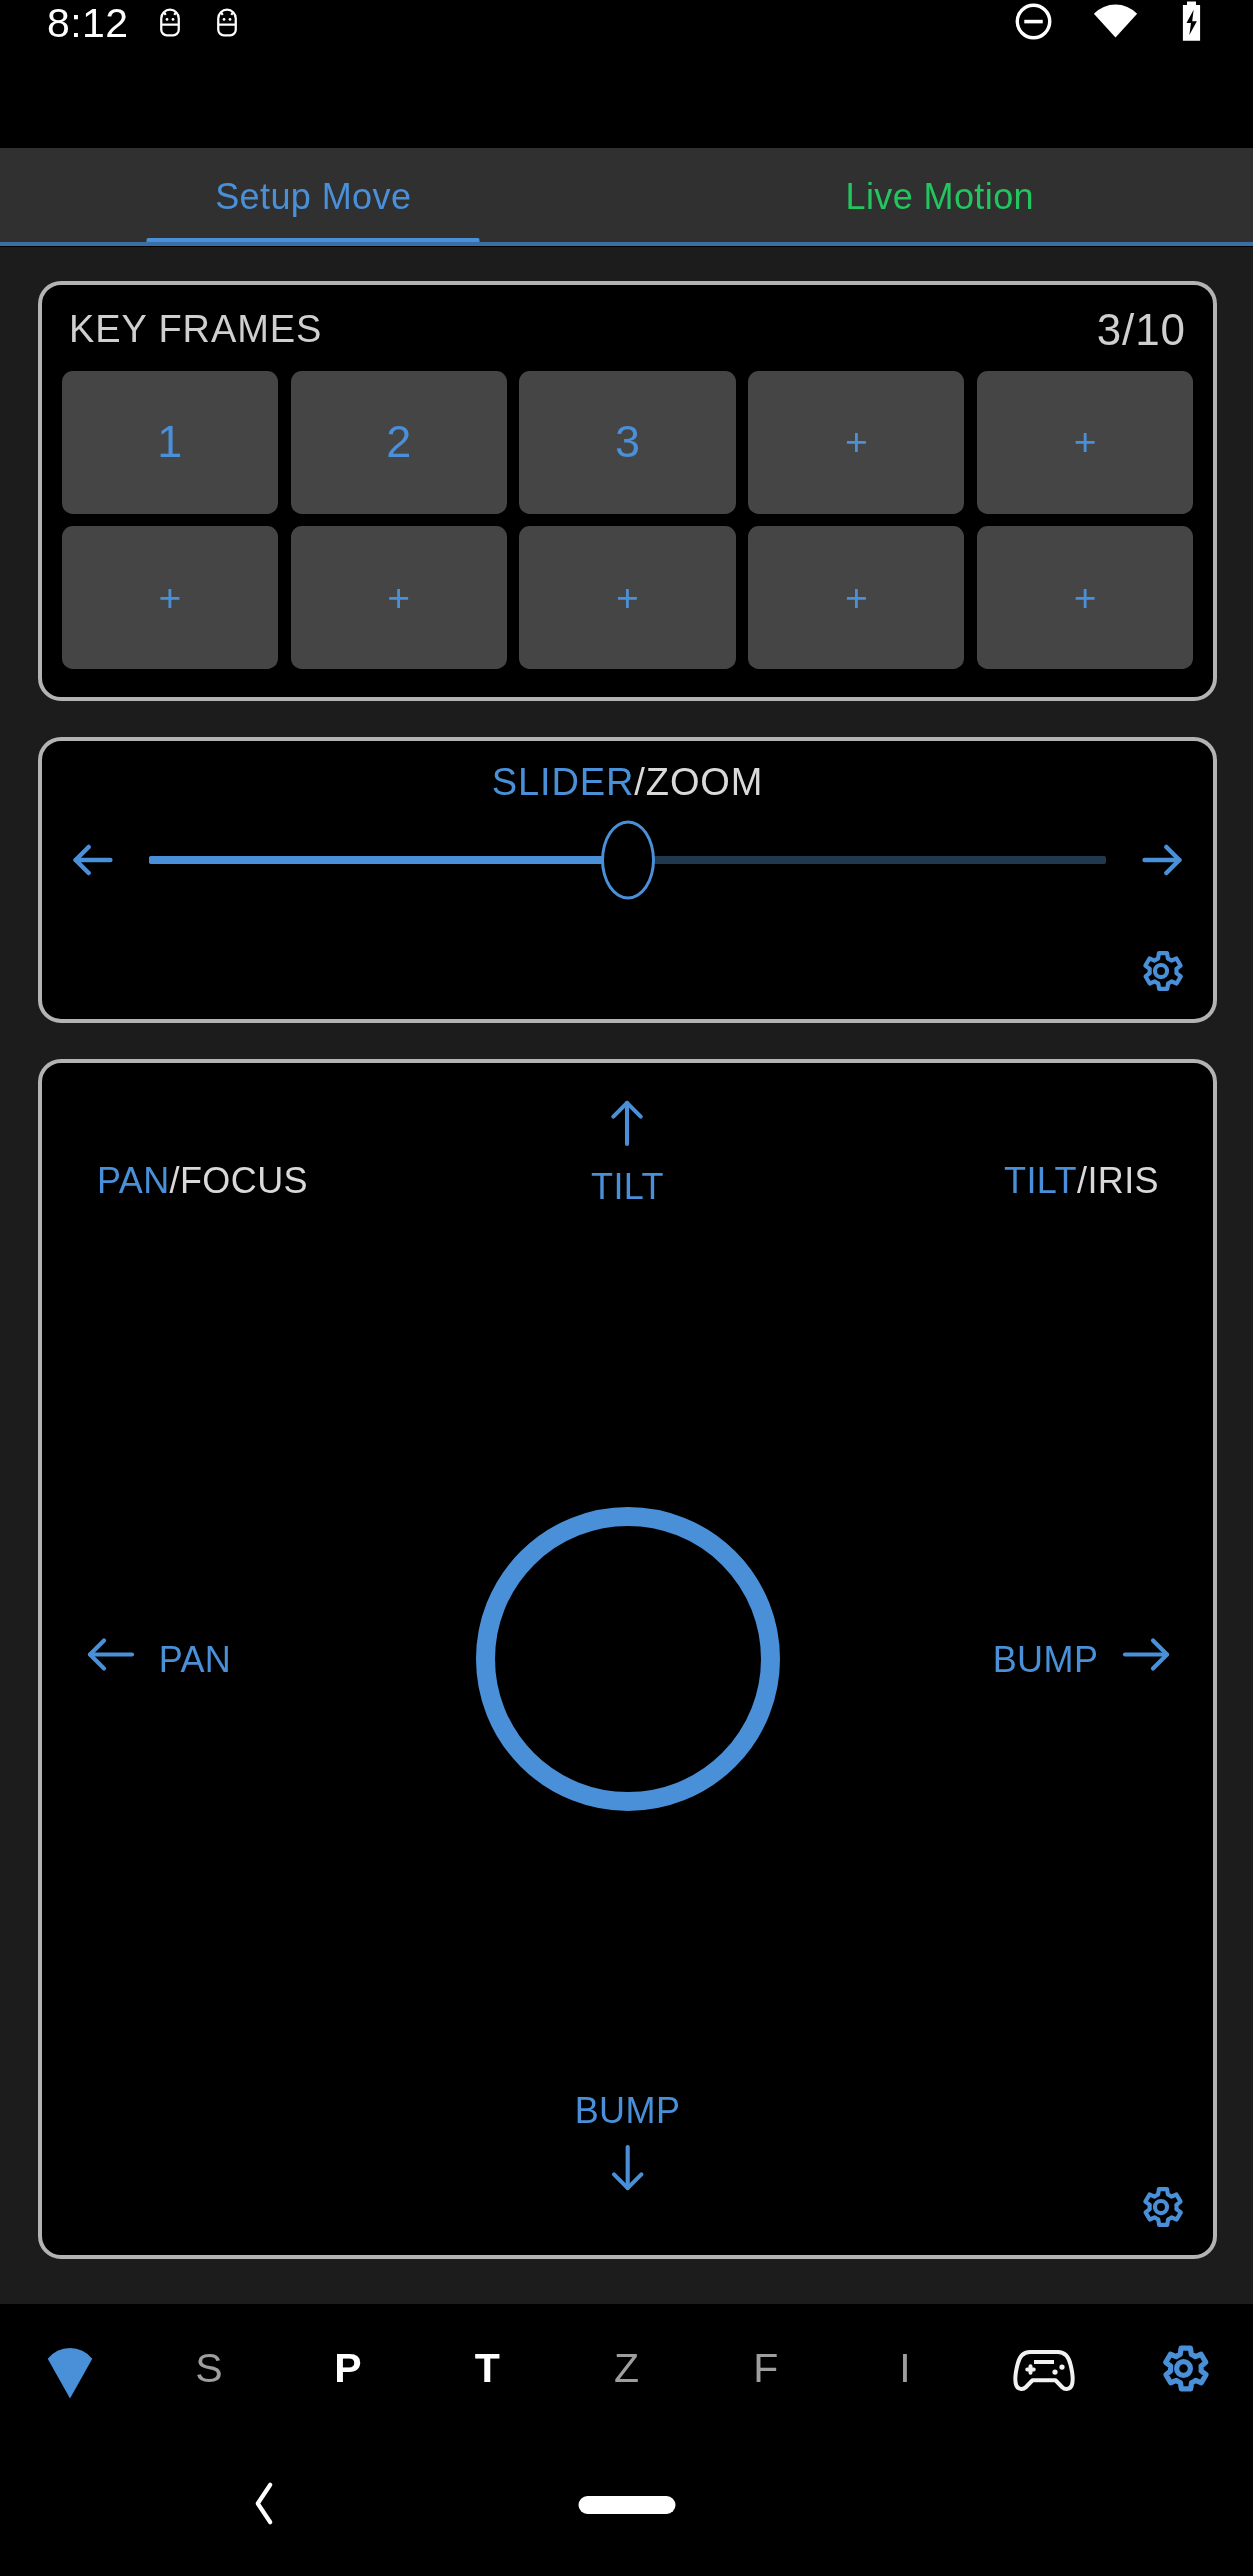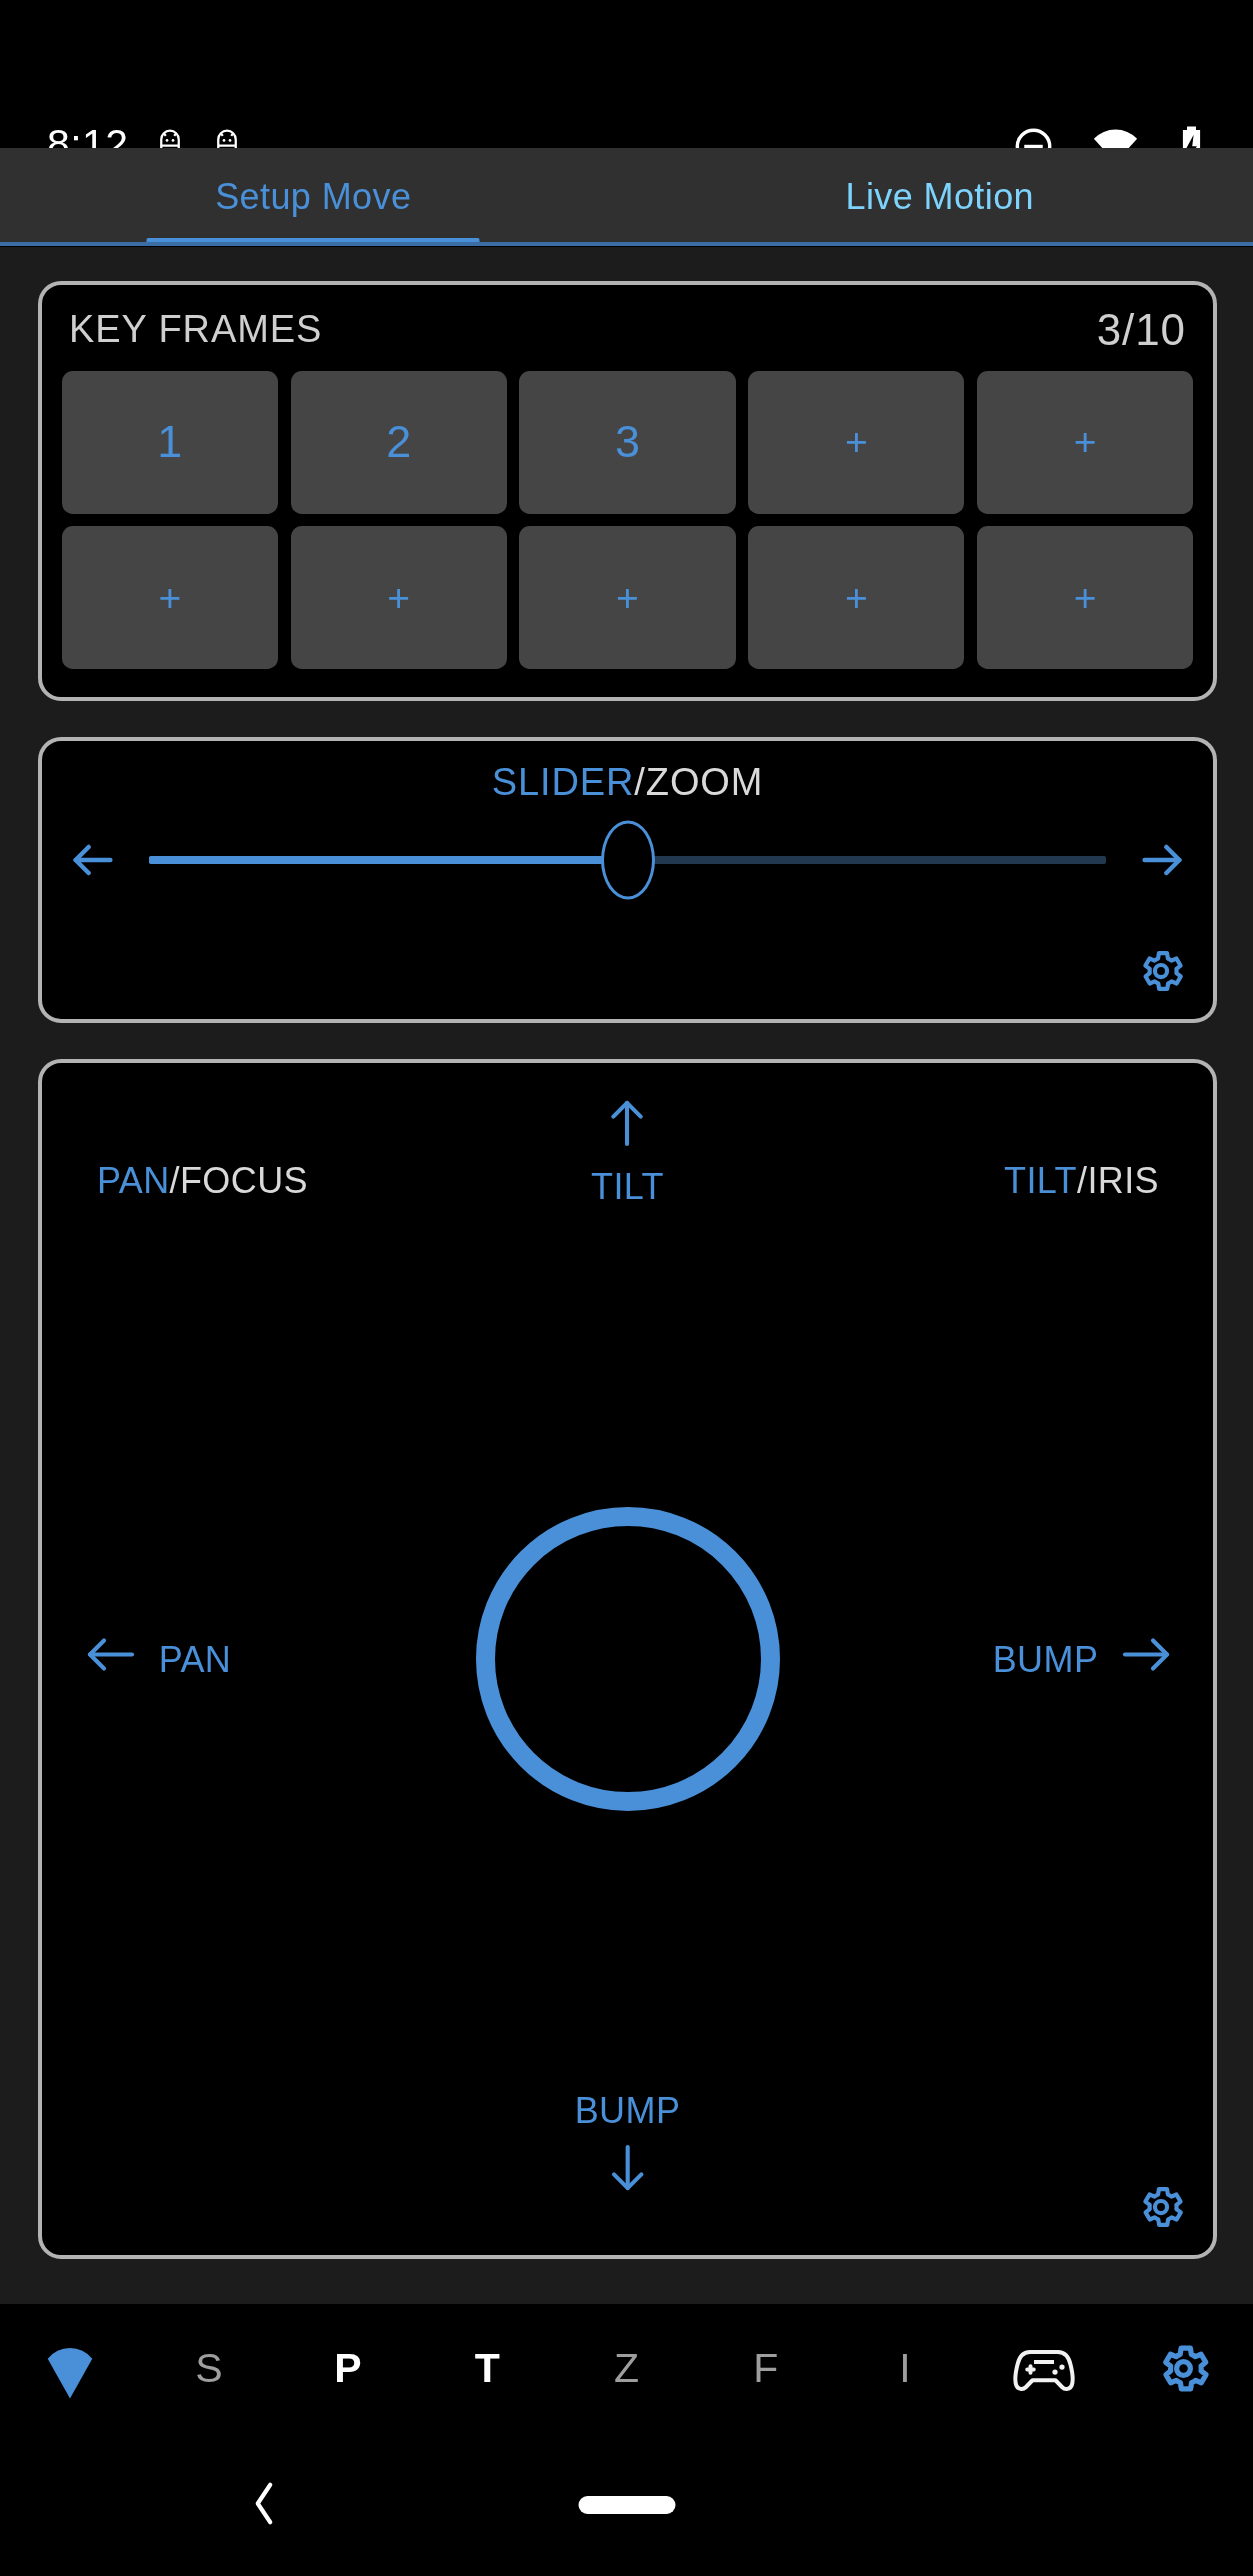--- a/index.html
+++ b/index.html
@@ -7,39 +7,39 @@
     width:1253px; height:2576px;
     background:#000;
     font-family:"Liberation Sans", sans-serif;
     overflow:hidden;
   }
   .phone { position:relative; width:1253px; height:2576px; background:#000; }
 
   
   .statusbar{
     position:absolute; left:0; top:0; width:1253px; height:168px;
-    background:#000; display:flex; align-items:flex-end;
+    background:#000; display:flex; align-items:flex-start;
   }
   .sb-left{ display:flex; align-items:center; gap:27px; padding-left:47px; }
   .sb-clock{ color:#fff; font-size:41px; letter-spacing:0.4px; }
   .sb-right{ margin-left:auto; display:flex; align-items:center; gap:39px; padding-right:47px; }
   .sb-icon{ display:flex; align-items:center; justify-content:center; }
 
   
   .tabbar{
     position:absolute; left:0; top:148px; width:1253px; height:98px;
     background:#303030;
   }
   .tabs{ display:flex; height:100%; align-items:flex-end; }
   .tab{
     flex:0 0 50%; text-align:center; font-size:36px; letter-spacing:0.4px;
     position:relative; height:100%; display:flex; align-items:center; justify-content:center;
   }
   .tab.active{ color:#4a90d9; }
-  .tab.inactive{ color:#7dd3fc; }
+  .tab.inactive{ color:#22c55e; }
   .tab-underline{
     position:absolute; bottom:0; left:50%; transform:translateX(-50%);
     width:333px; height:8px; background:#4a90d9; border-radius:1.8px;
   }
   .tab-baseline{
     position:absolute; left:0; top:242px; width:1253px; height:3.6px; background:#3b6ea5;
   }
 
   
   .content{

